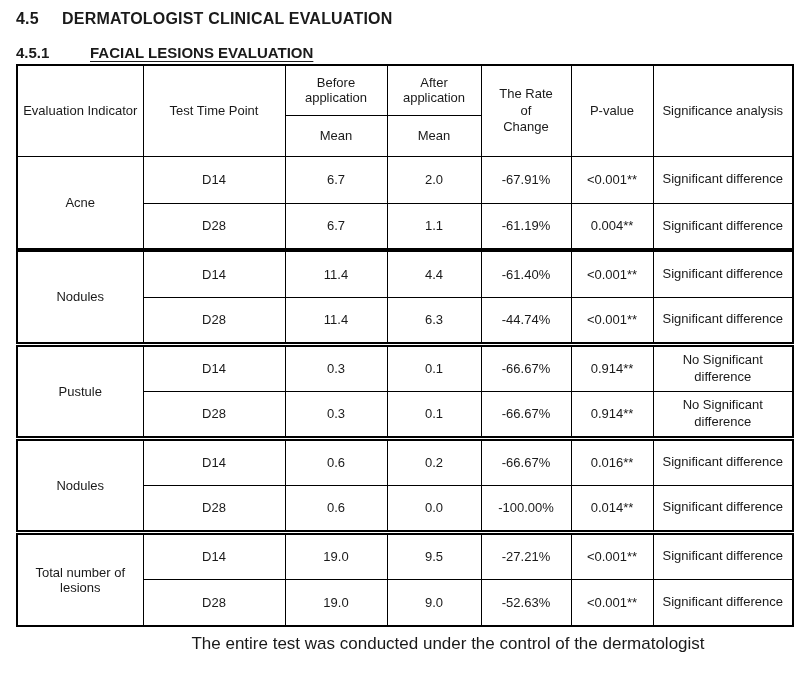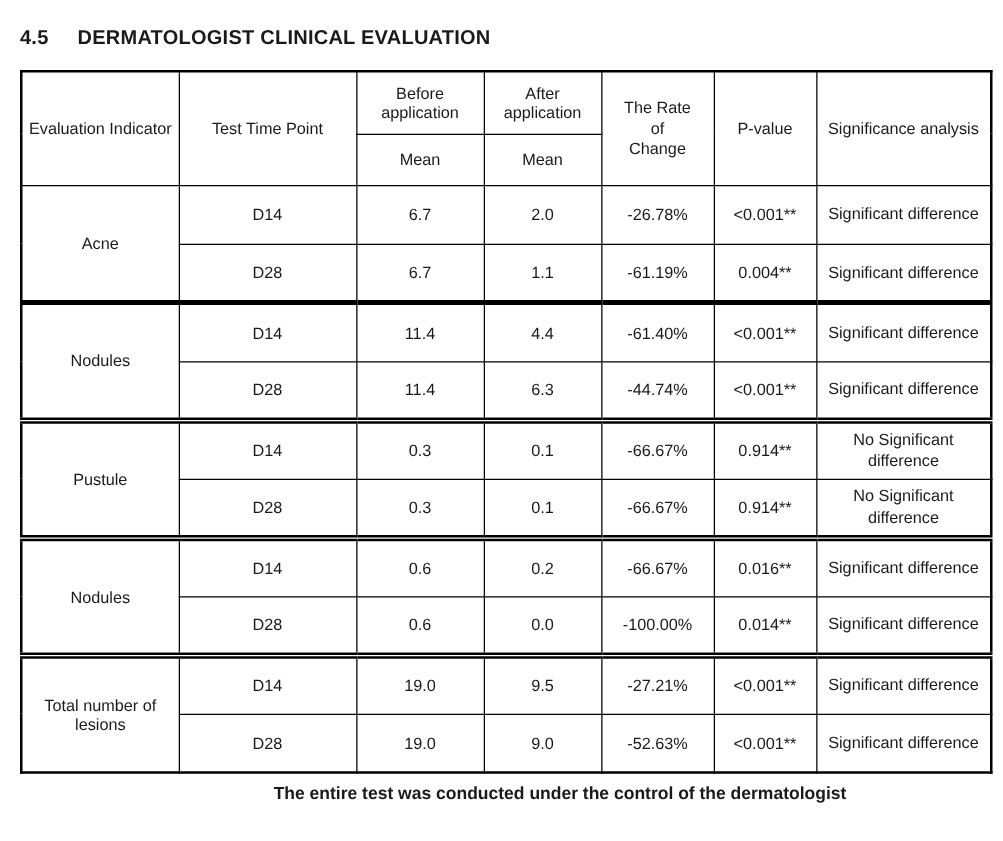--- a/index.html
+++ b/index.html
@@ -6,21 +6,21 @@
     margin: 0;
     padding: 0;
     width: 802px;
     height: 673px;
     background: #ffffff;
     color: #1a1a1a;
     font-family: "Liberation Sans", sans-serif;
     overflow: hidden;
   }
   .page {
-    padding: 18px 10px 0 14px;
+    padding: 6px 10px 0 14px;
     box-sizing: border-box;
     width: 802px;
   }
   .heading1 {
     font-size: 16px;
     font-weight: bold;
     letter-spacing: 0.2px;
     margin: 4px 0 16px 2px;
     white-space: nowrap;
   }
@@ -67,36 +67,39 @@
   .th-rate { white-space: pre-line; line-height: 1.25; }
 
   
   tr.div-solid  td { border-top: 4px solid #000; }
   tr.div-double td { border-top: 5px double #000; }
 
   .sig-bold   { font-weight: bold; line-height: 1.25; }
   .sig-normal { font-weight: normal; line-height: 1.25; }
 
   .footnote {
-    font-size: 14px;
-    font-weight: bold;
+    font-size: 17px;
+    font-weight: normal;
     text-align: center;
     padding-left: 90px;
     margin-top: 7px;
   }
 </style>
 </head>
 <body>
 
 <div class="page">
 
   <div class="heading1">
     <span class="hnum">4.5</span><span class="htitle">DERMATOLOGIST CLINICAL EVALUATION</span>
   </div>
 
+  <div class="heading2">
+    <span class="hnum">4.5.1</span><span class="htitle">FACIAL LESIONS EVALUATION</span>
+  </div>
 
   <table class="eval">
     <colgroup>
       <col class="c-ind">
         <col class="c-time">
         <col class="c-before">
         <col class="c-after">
       <col class="c-rate">
         <col class="c-pval">
         <col class="c-sig">
@@ -118,21 +121,21 @@
         <th>Mean</th>
       </tr>
     </thead>
     <tbody>
 
       <tr>
         <td rowspan="2">Acne</td>
         <td>D14</td>
         <td>6.7</td>
         <td>2.0</td>
-        <td>-26.78%</td>
+        <td>-67.91%</td>
         <td>&lt;0.001**</td>
         <td class="sig-bold">Significant difference</td>
       </tr>
       <tr>
         <td>D28</td>
         <td>6.7</td>
         <td>1.1</td>
         <td>-61.19%</td>
         <td>0.004**</td>
         <td class="sig-bold">Significant difference</td>

